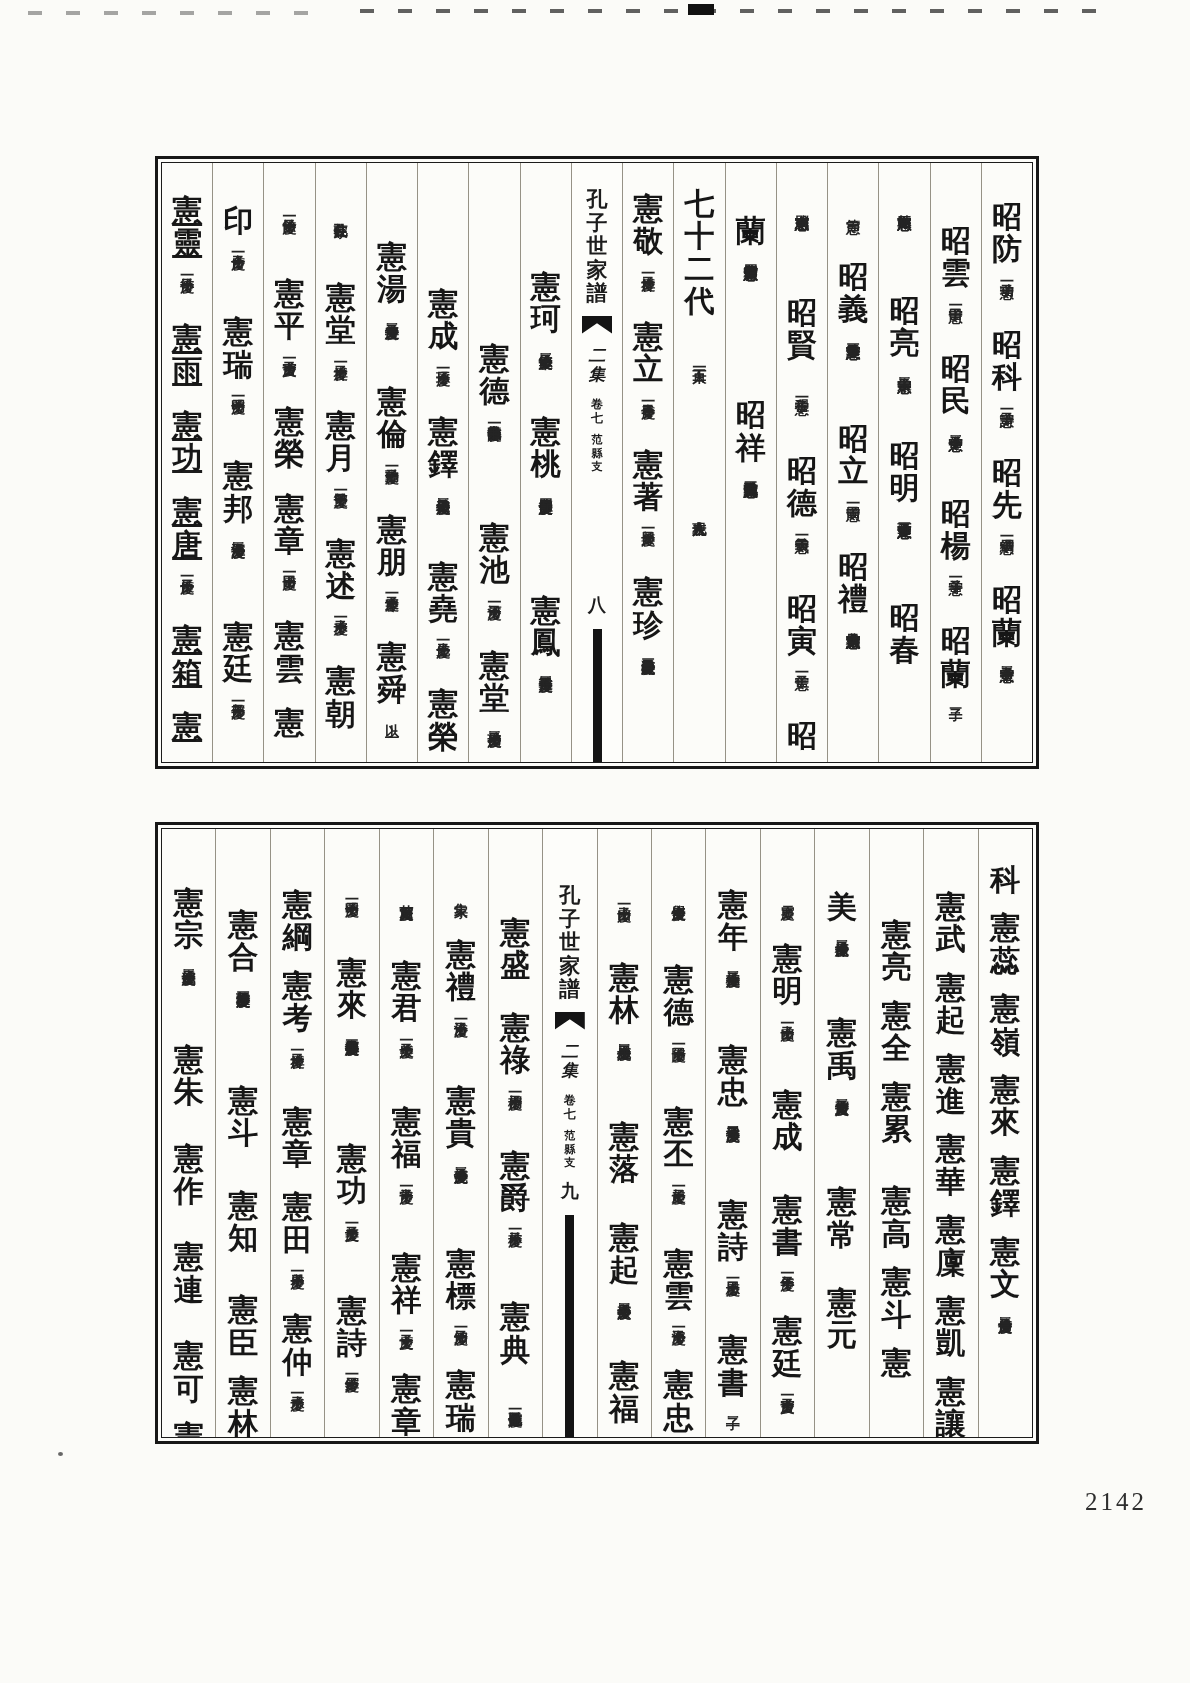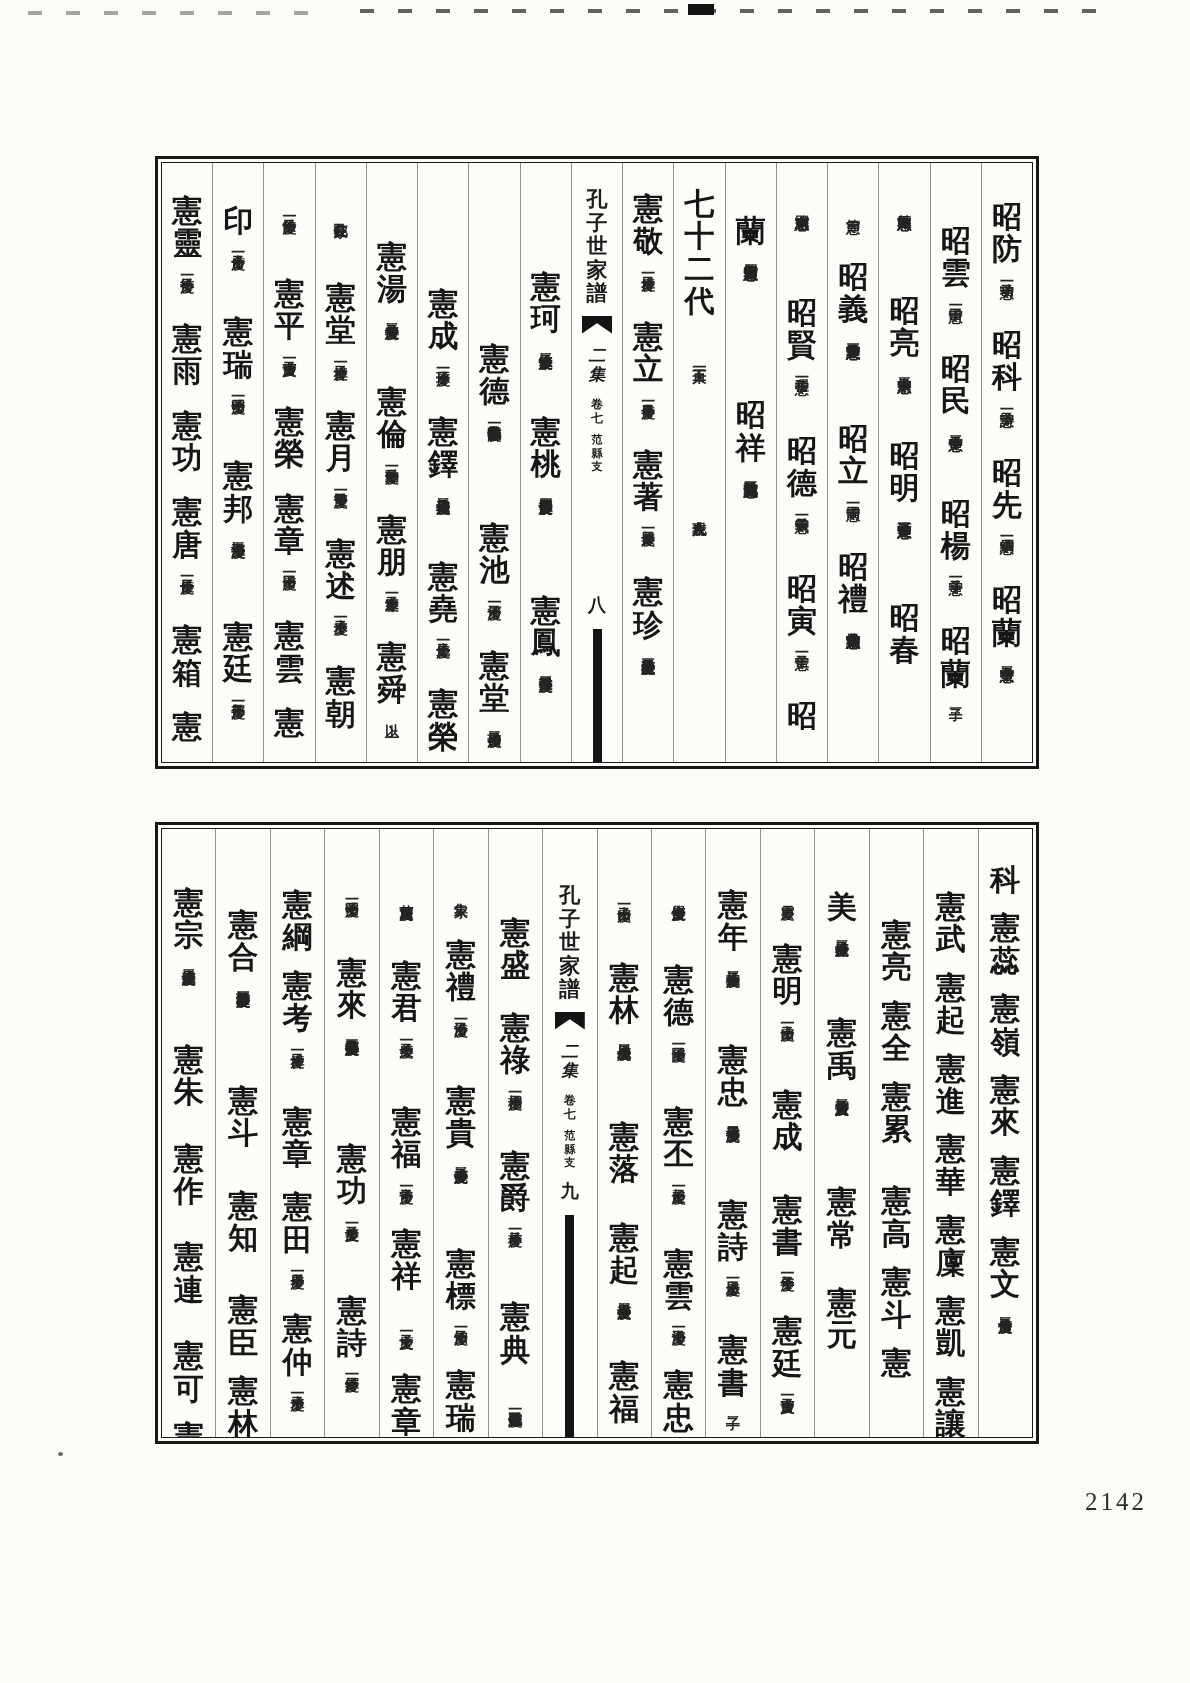--- a/index.html
+++ b/index.html
@@ -134,21 +134,21 @@
         </div>
         <div class="entry">
           <div class="name">昭禮</div>
           <div class="note" style="height: 68px;">子六憲典憲章憲福</div>
         </div>
       </div>
       <div class="col" style="padding-top: 34px;">
         <div class="entry">
           <div class="note" style="height: 51px;">憲則憲成憲忠</div>
         </div>
-        <div class="entry" style="margin-top: 20px;">
+        <div class="entry" style="margin-top: 20px; gap: 20px;">
           <div class="name">昭賢</div>
           <div class="note" style="height: 34px;">子一憲程</div>
         </div>
         <div class="entry" style="margin-top: 10px;">
           <div class="name">昭德</div>
           <div class="note" style="height: 34px;">子一憲義</div>
         </div>
         <div class="entry" style="margin-top: 10px;">
           <div class="name">昭寅</div>
           <div class="note" style="height: 34px;">子一憲仁</div>
@@ -322,21 +322,21 @@
         </div>
         <div class="entry" style="margin-top: 16px;">
           <div class="name">憲邦</div>
           <div class="note" style="height: 51px;">子二慶江慶海</div>
         </div>
         <div class="entry" style="margin-top: 16px;">
           <div class="name">憲廷</div>
           <div class="note" style="height: 34px;">子一慶邦</div>
         </div>
       </div>
-      <div class="col" style="padding-top: 32px;">
+      <div class="col" style="padding-top: 32px; text-decoration: underline;">
         <div class="entry">
           <div class="name">憲靈</div>
           <div class="note" style="height: 34px;">子一慶徘</div>
         </div>
         <div class="entry">
           <div class="name">憲雨</div>
         </div>
         <div class="entry">
           <div class="name">憲功</div>
         </div>
@@ -564,21 +564,21 @@
           <div class="note" style="height: 34px;">慶寓慶芝</div>
         </div>
         <div class="entry" style="margin-top: 16px;">
           <div class="name">憲君</div>
           <div class="note" style="height: 34px;">子一慶柴</div>
         </div>
         <div class="entry" style="margin-top: 24px;">
           <div class="name">憲福</div>
           <div class="note" style="height: 34px;">子一慶常</div>
         </div>
-        <div class="entry" style=" gap: 24px;">
+        <div class="entry" style="margin-top: 24px;">
           <div class="name">憲祥</div>
           <div class="note" style="height: 34px;">子一慶文</div>
         </div>
         <div class="entry">
           <div class="name">憲章</div>
         </div>
       </div>
       <div class="col" style="padding-top: 55px;">
         <div class="entry">
           <div class="note" style="height: 34px;">子一慶明</div>

